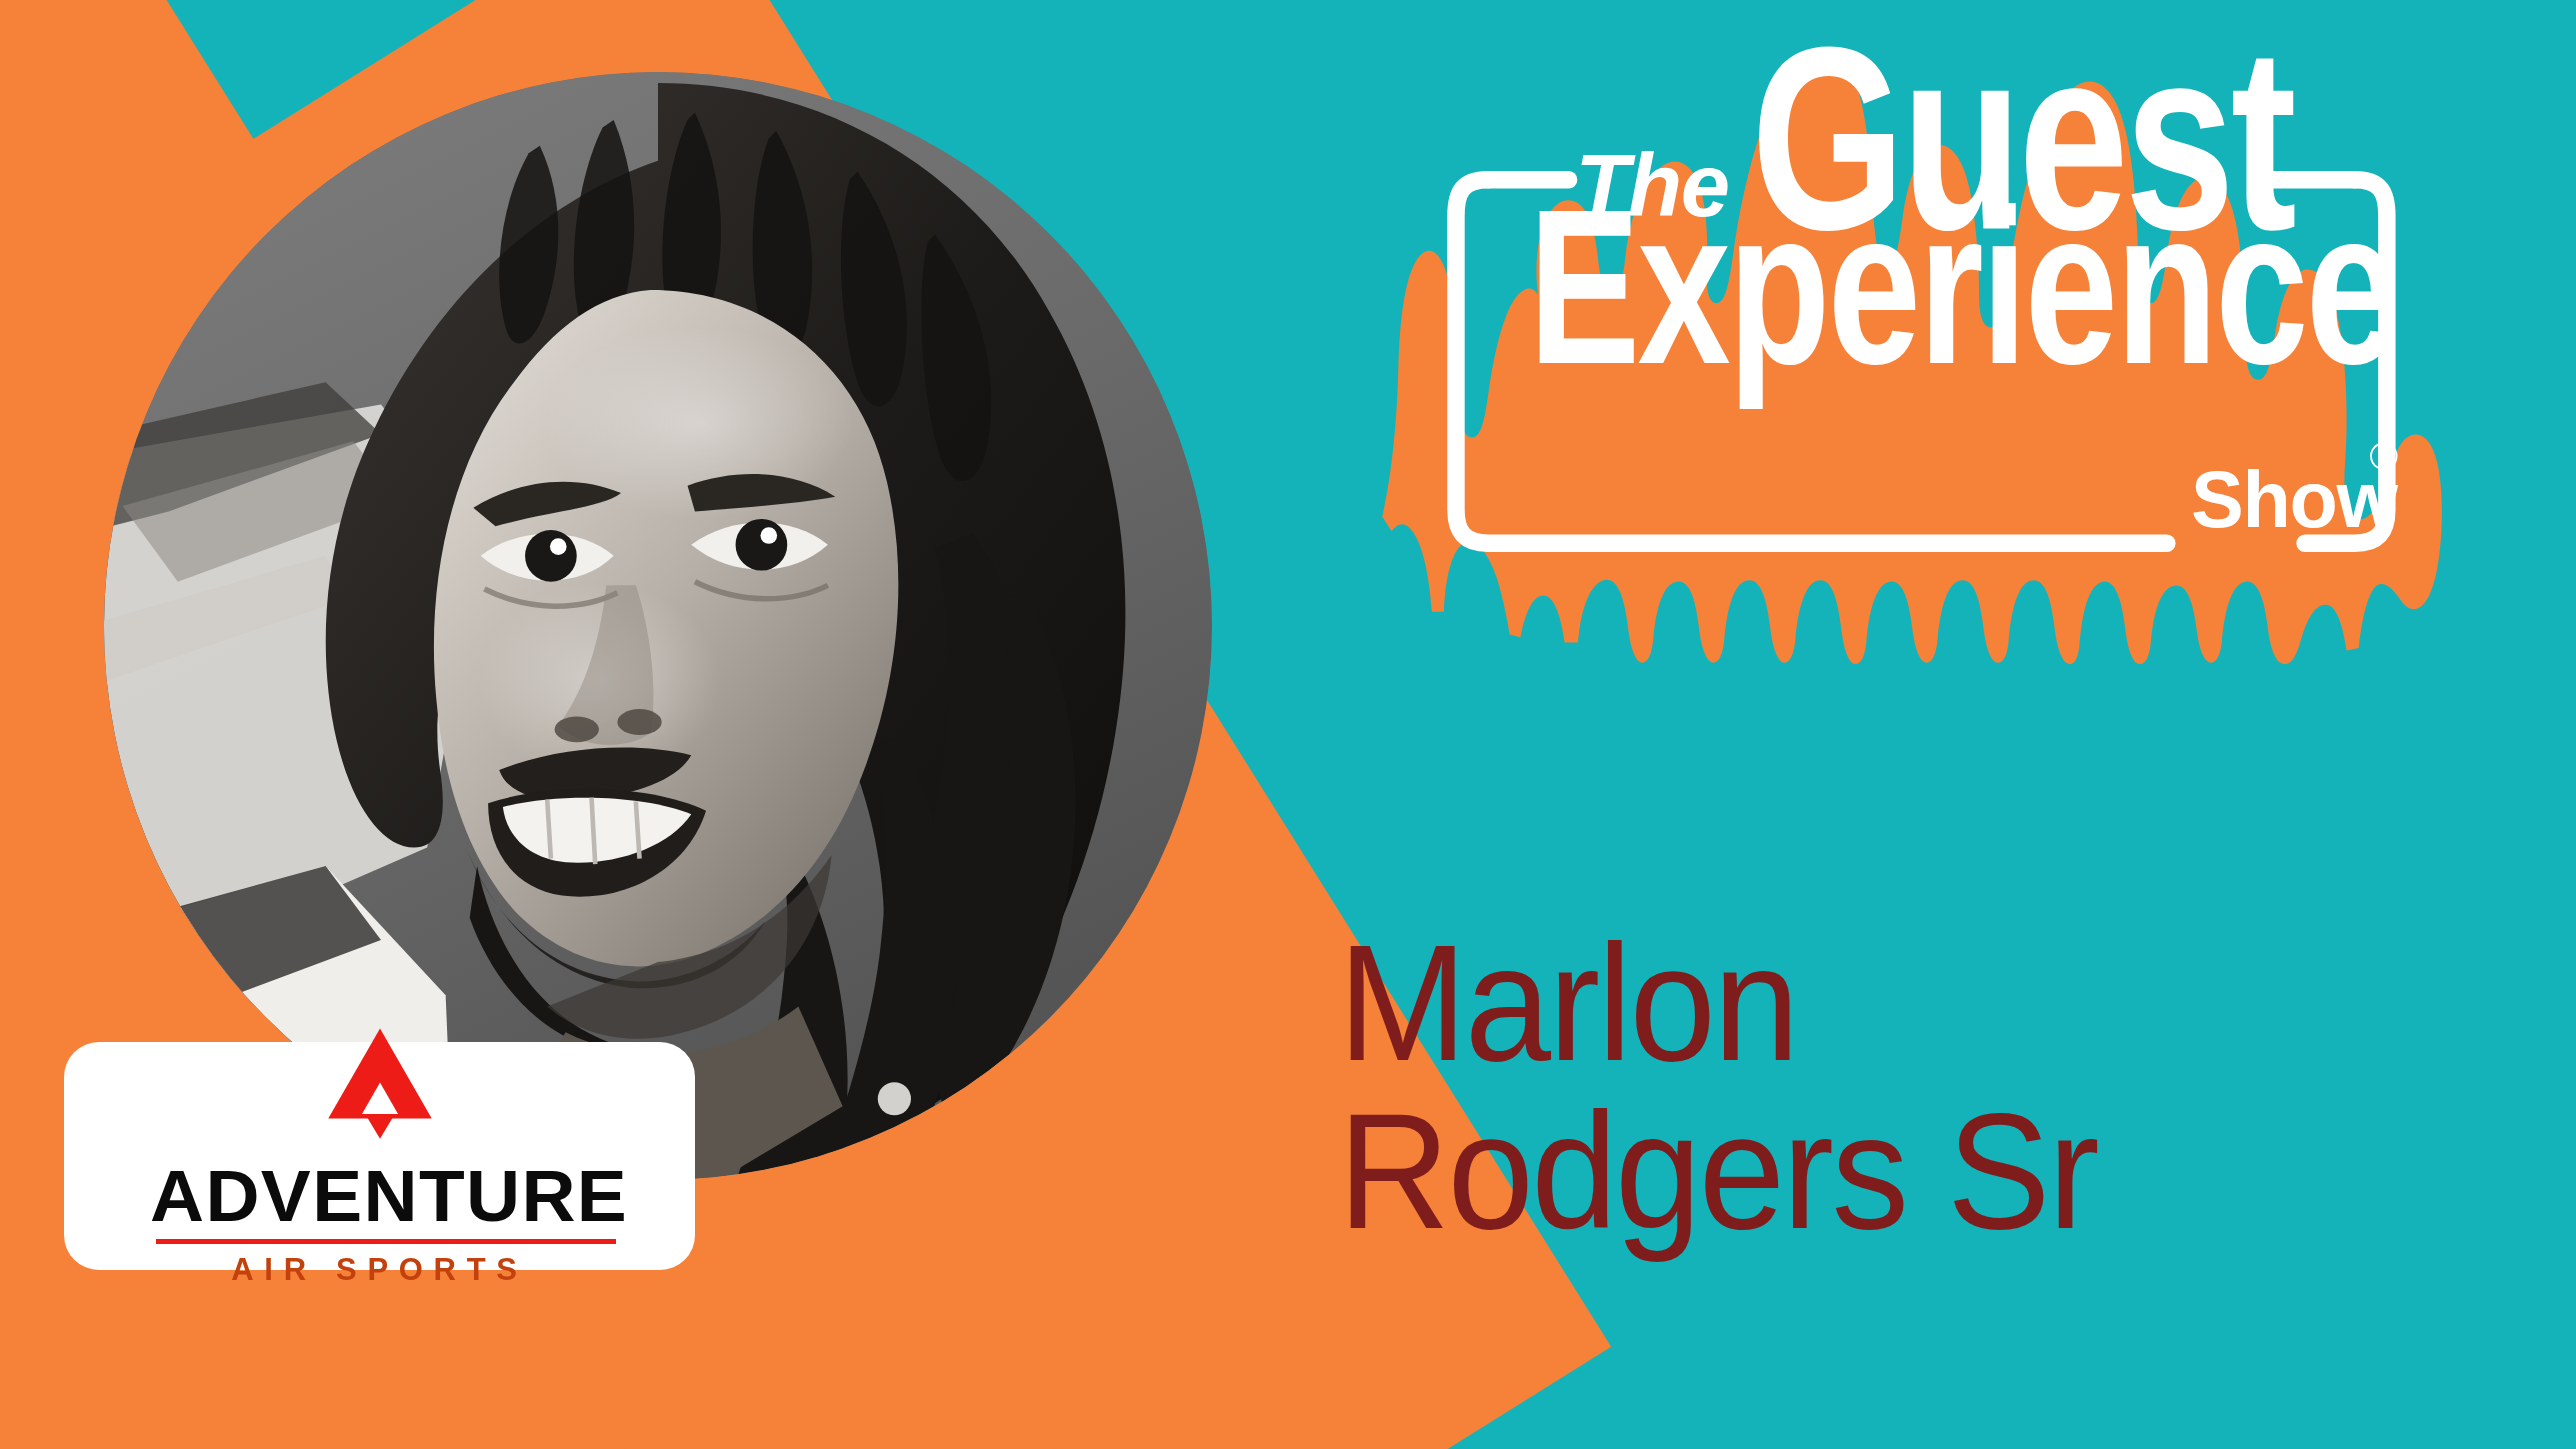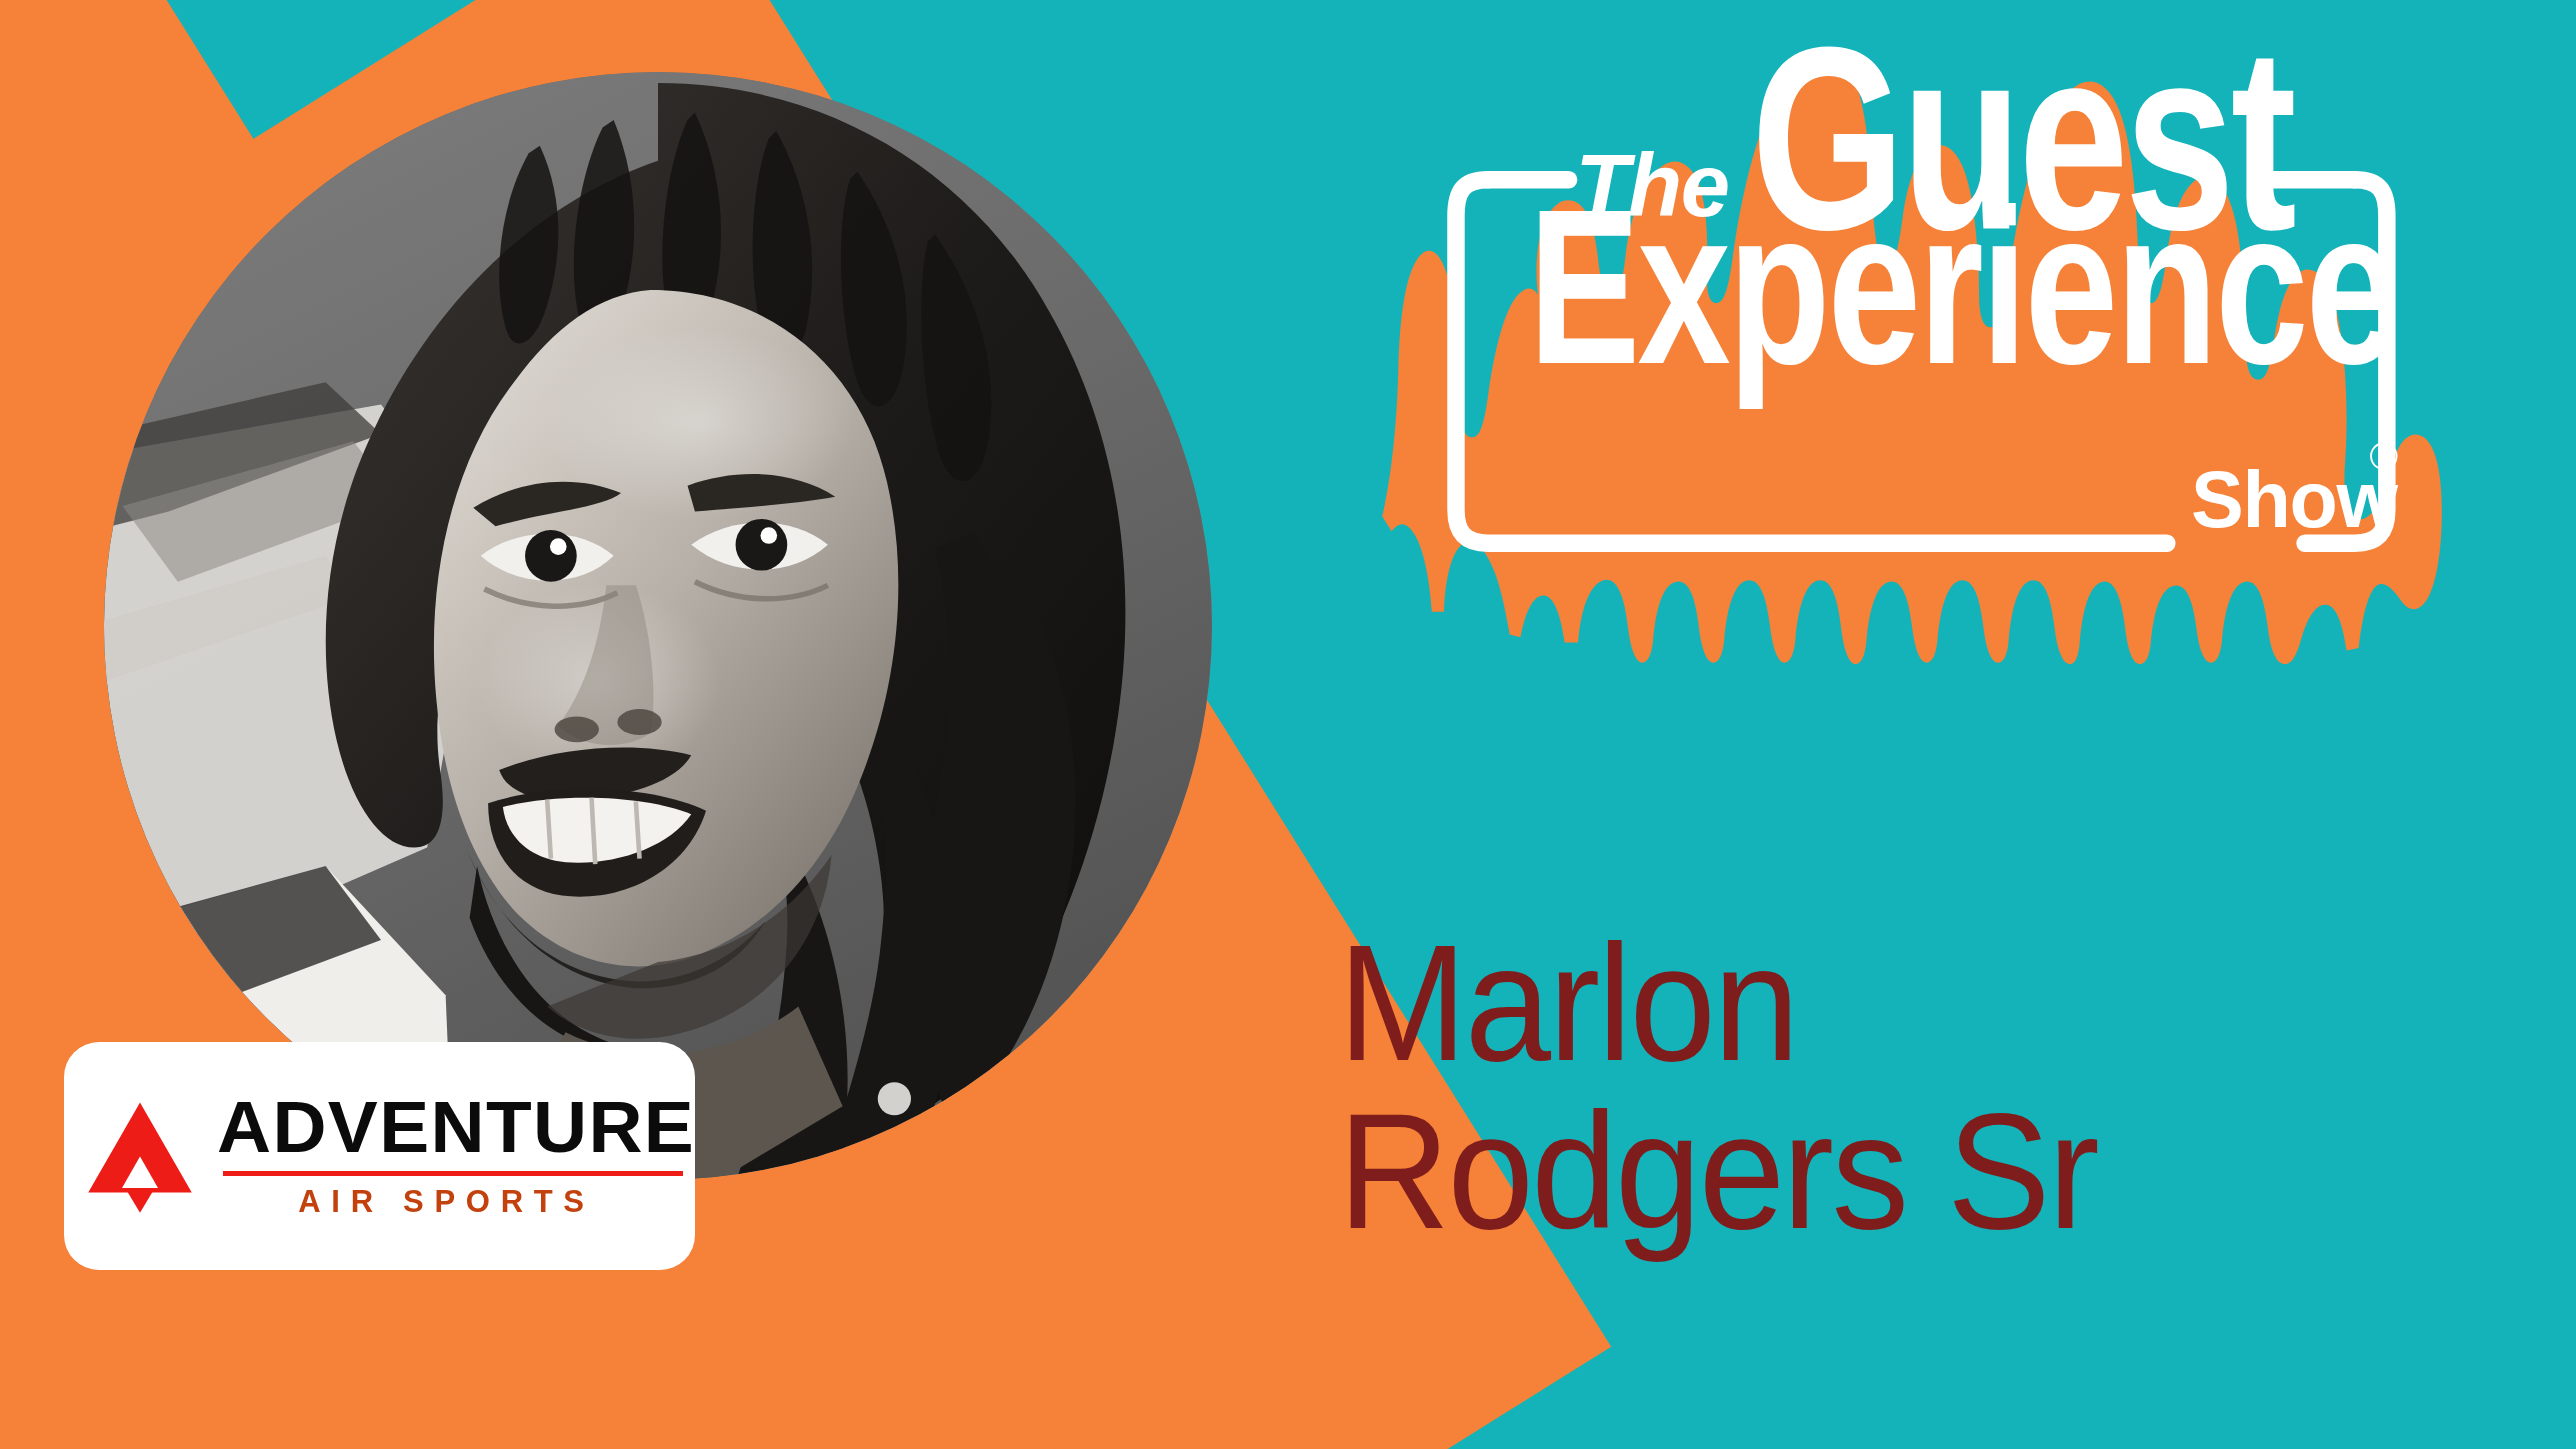--- a/index.html
+++ b/index.html
@@ -78,20 +78,21 @@
     width: 631px;
     height: 228px;
     background: #ffffff;
     border-radius: 35px;
     display: flex;
     align-items: center;
     justify-content: center;
     gap: 20px;
     box-sizing: border-box;
     padding: 0 23px;
+    flex-direction: column;
   }
   .sponsor-mark { width: 114px; height: 117px; flex: none; }
   .sponsor-words { display: flex; flex-direction: column; align-items: stretch; }
   .sponsor-name {
     font-family: "Liberation Sans", sans-serif;
     font-weight: 700;
     font-size: 72px;
     letter-spacing: 1.3px;
     line-height: 0.98;
     color: #0b0b0b;

